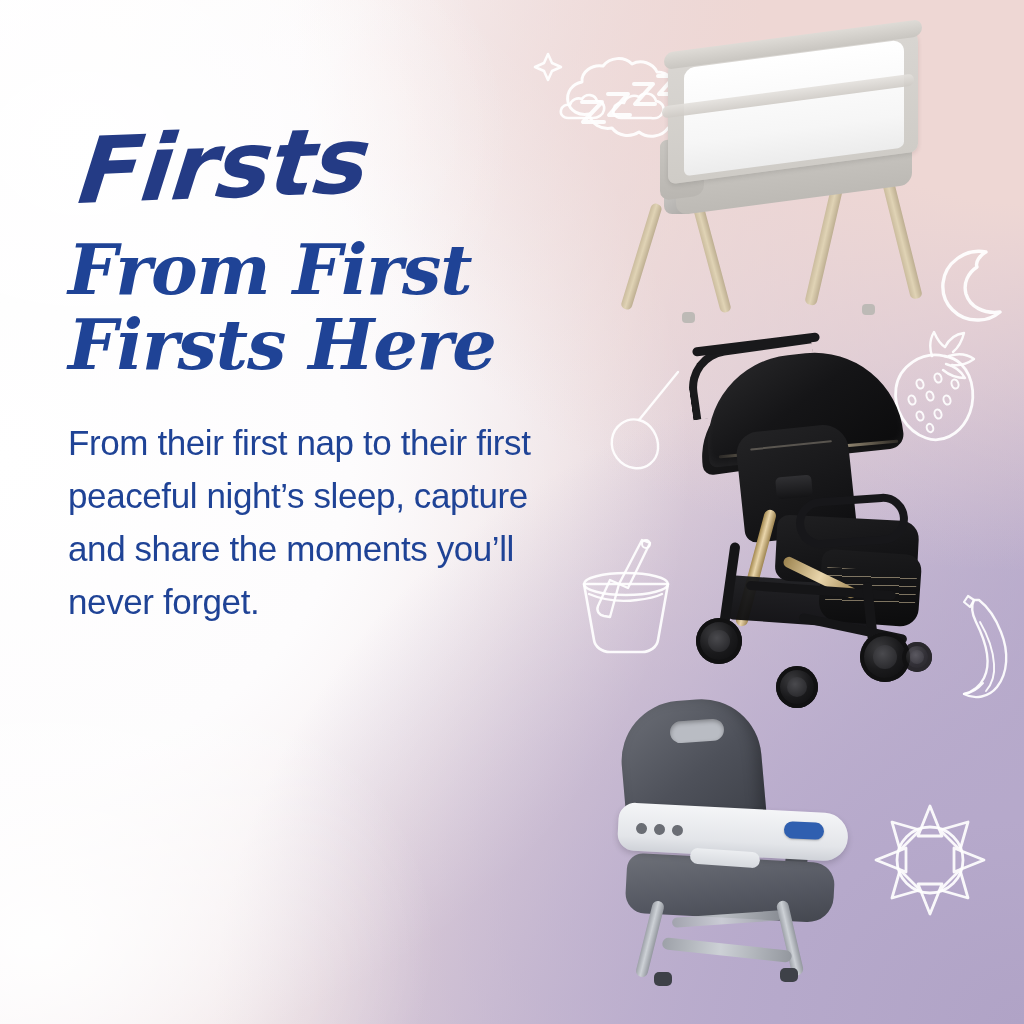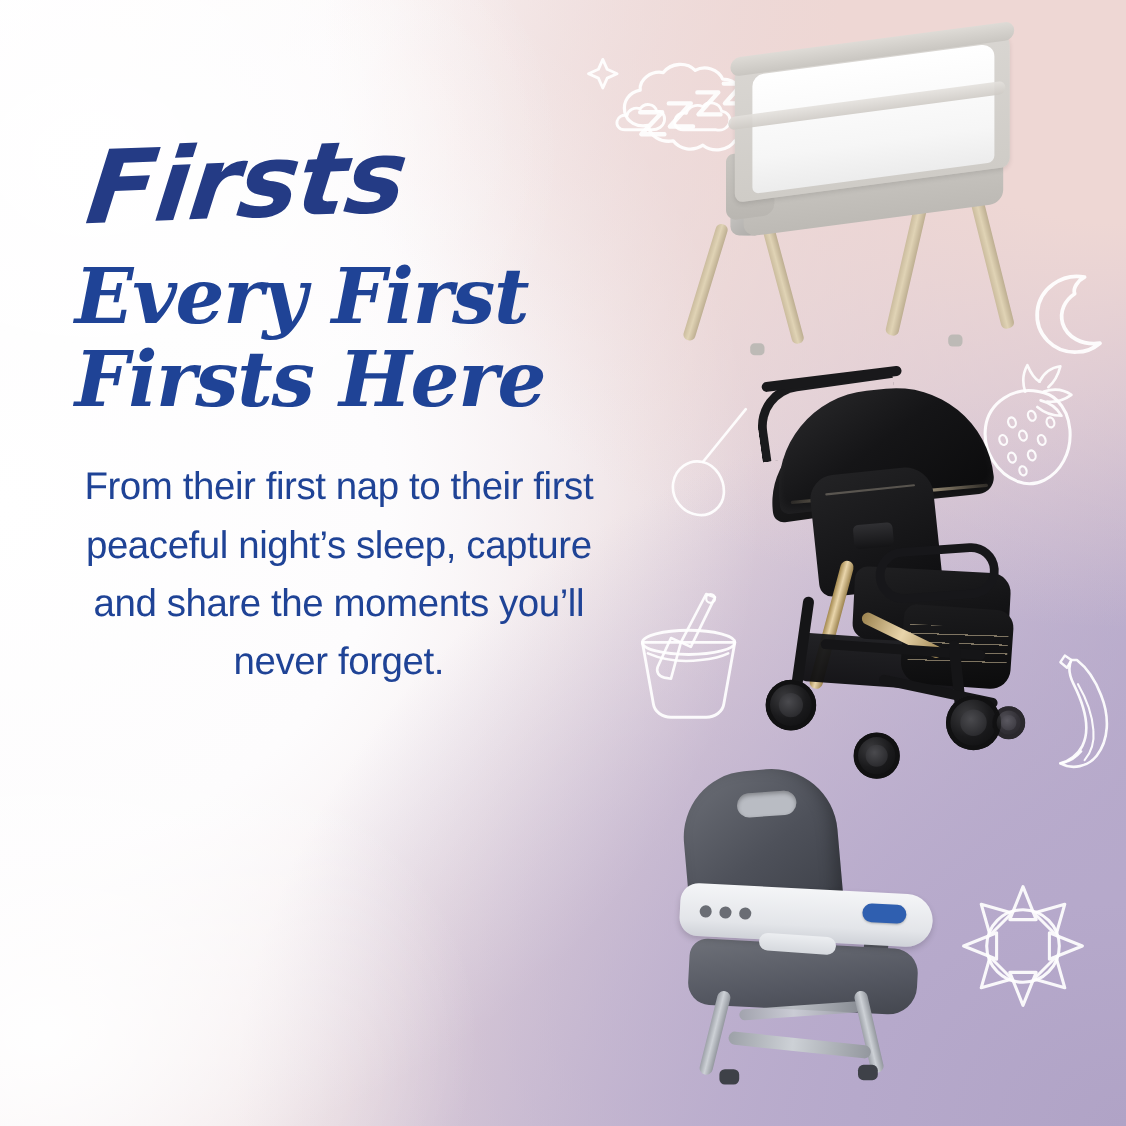--- a/index.html
+++ b/index.html
@@ -419,19 +419,19 @@
     <div class="bo-leg bo-lg1"></div>
     <div class="bo-leg bo-lg2"></div>
     <div class="bo-leg bo-lg3"></div>
     <div class="bo-foot" style="left:46px;top:272px;"></div>
     <div class="bo-foot" style="left:172px;top:268px;"></div>
   </div>
 
   <div class="copy">
     <div class="script-word" style="color: rgb(36, 59, 133);">Firsts</div>
     <div class="headline" style="color: rgb(31, 67, 150);">
-      <span class="l1">Every First</span>
+      <span class="l1">From First</span>
       <span class="l2">Firsts Here</span>
     </div>
-    <p class="body-copy" style="color: rgb(31, 67, 150); text-align: center;">From their first nap to their first peaceful night’s sleep, capture and share the moments you’ll never forget.</p>
+    <p class="body-copy" style="color: rgb(31, 67, 150);">From their first nap to their first peaceful night’s sleep, capture and share the moments you’ll never forget.</p>
   </div>
 
 </div>
 
 </body></html>

